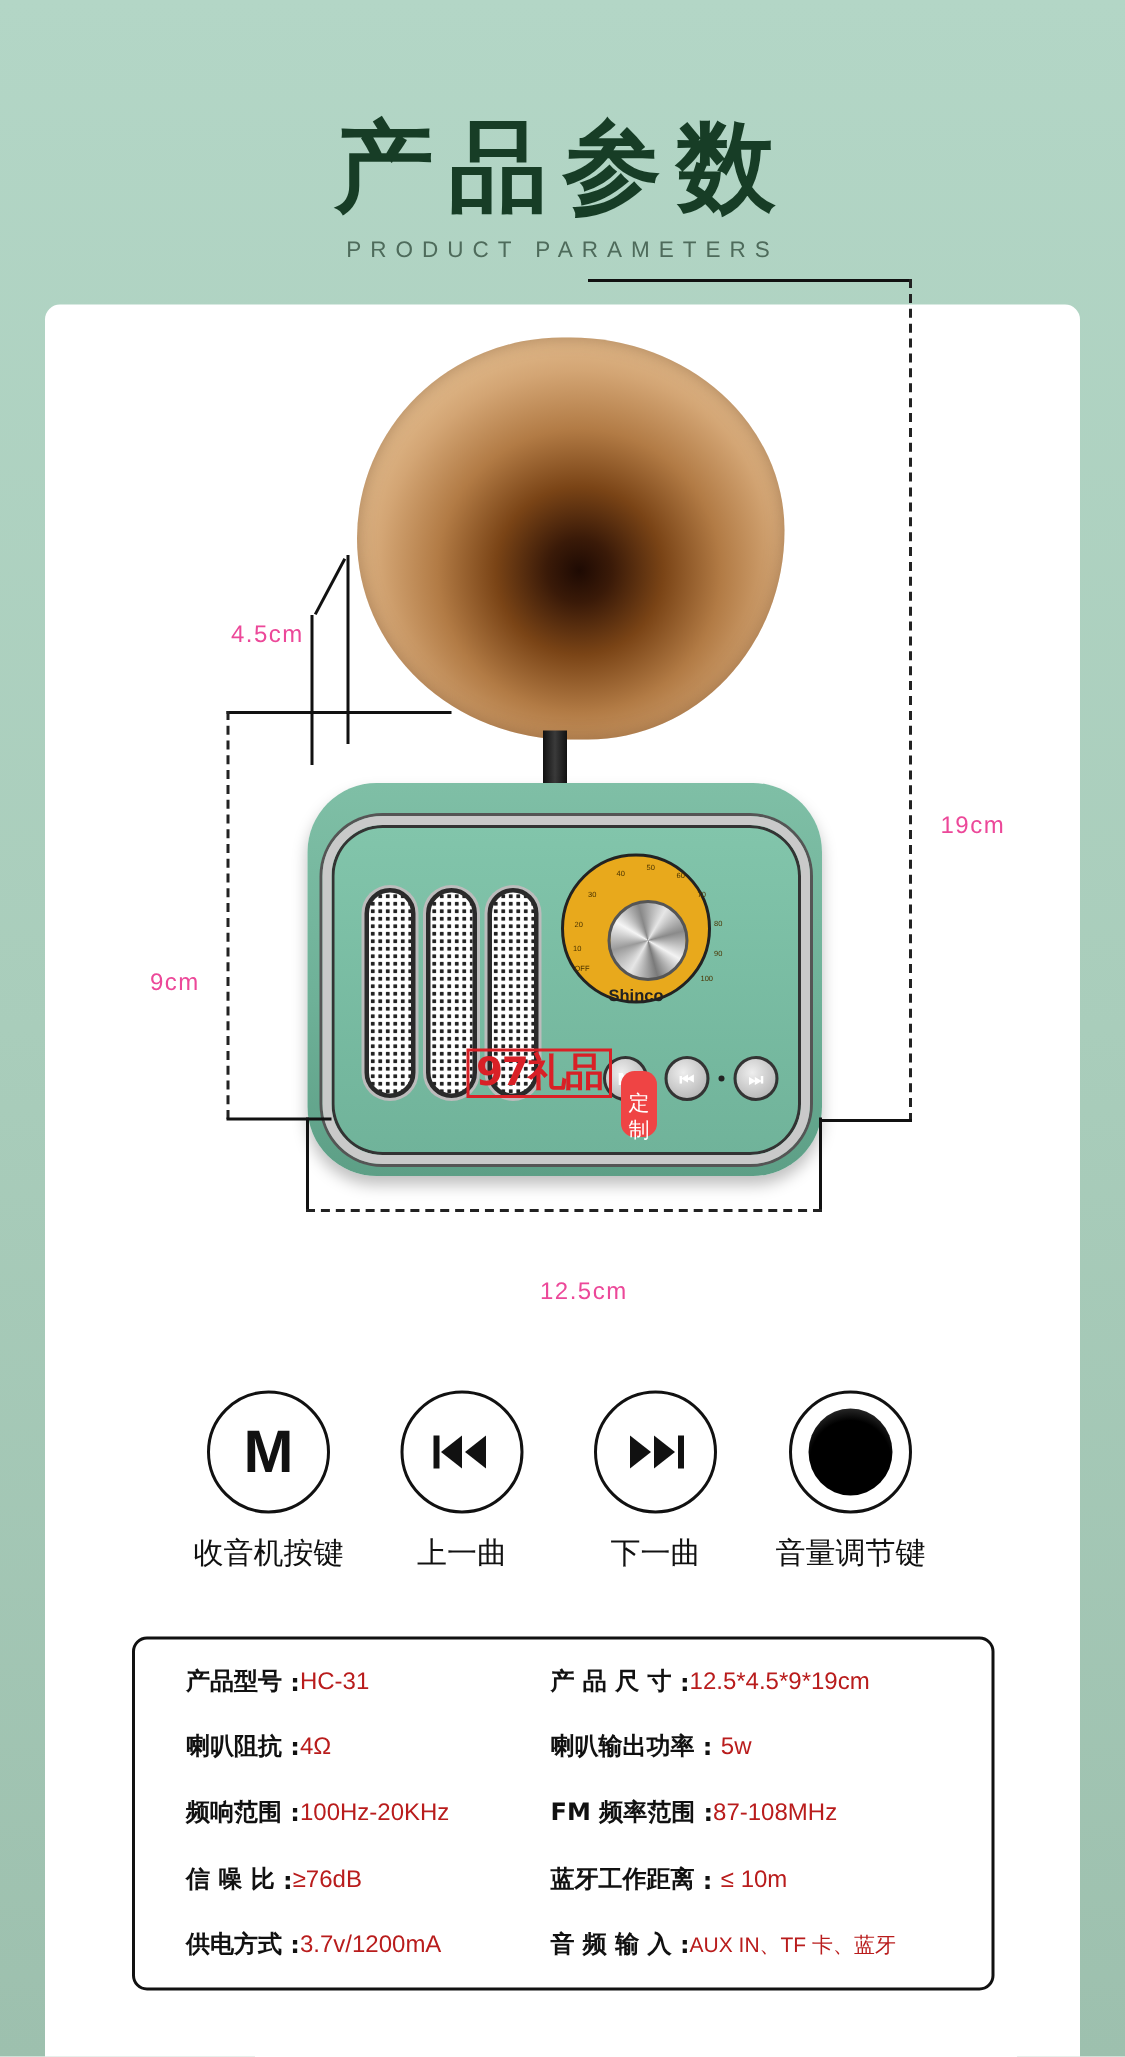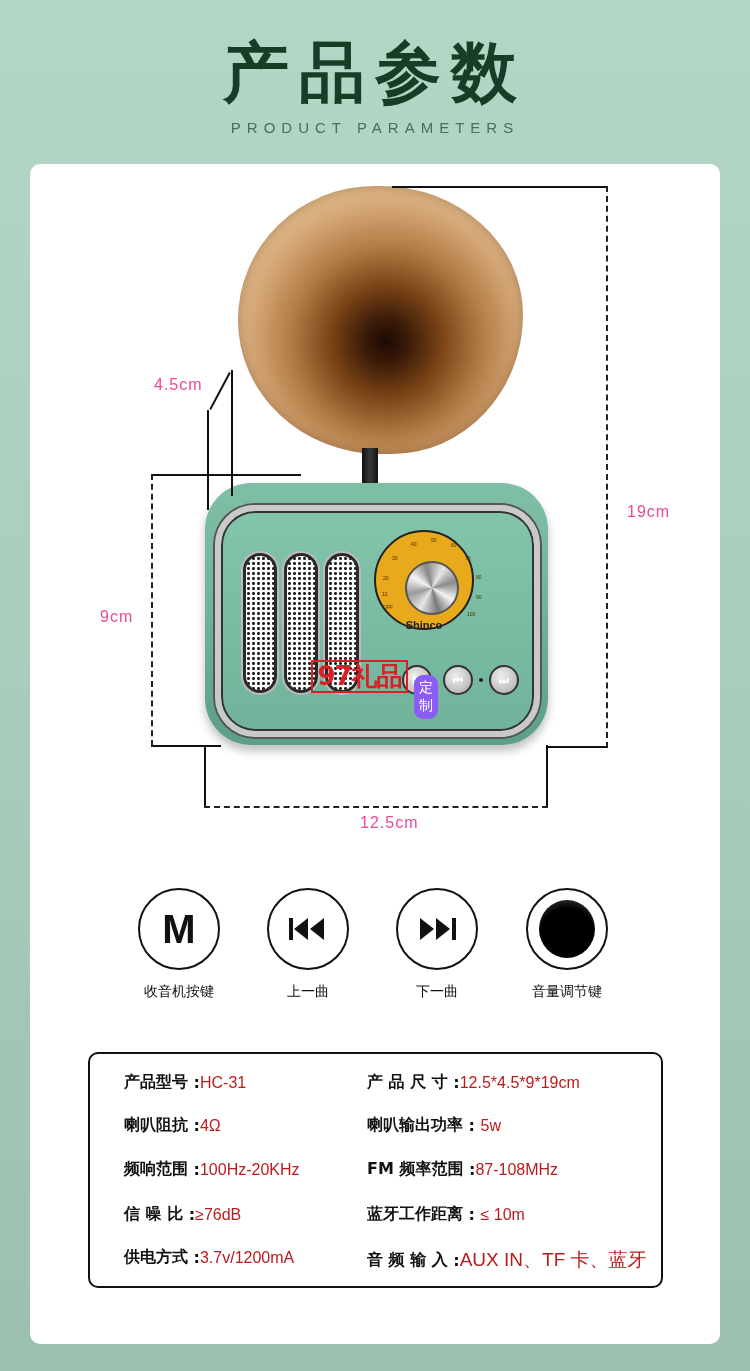--- a/index.html
+++ b/index.html
@@ -1,19 +1,19 @@
 <!DOCTYPE html>
 <html><head>
 <meta charset="utf-8">
 <style>
   html,body{margin:0;padding:0;}
   body{width:750px;height:1371px;position:relative;overflow:hidden;
        background:linear-gradient(180deg,#b3d6c6 0%,#a9cdbb 50%,#9dc0ae 100%);
        font-family:"DejaVu Sans","Liberation Sans",sans-serif;color:#111;}
-  .abs{position:absolute;}
+  .abs{position:absolute;margin-top:39px;}
   .title{left:0;width:750px;top:28px;text-align:center;font-size:66px;font-weight:bold;color:#173d26;letter-spacing:10px;line-height:90px;}
   .subtitle{left:0;width:750px;top:119px;text-align:center;font-size:15px;color:#4e6b5b;letter-spacing:6px;font-family:"Liberation Sans",sans-serif;}
   .card{left:30px;top:164px;width:690px;height:1180px;background:#fff;border-radius:10px;}
   .dim-text{font-family:"Liberation Sans",sans-serif;font-size:16px;color:#ec4899;letter-spacing:1px;}
   .ln{position:absolute;background:#111;}
   .dash-v{position:absolute;width:0;border-left:2px dashed #222;}
   .dash-h{position:absolute;height:0;border-top:2px dashed #222;}
   
   .horn{left:238px;top:186px;width:285px;height:268px;border-radius:48% 50% 46% 50%/50% 48% 52% 50%;
         background:radial-gradient(circle at 52% 58%,#1e0a03 0%,#3a1a08 10%,#7a4416 26%,#b27b45 44%,#d3a574 62%,#e6c193 78%,#c89762 92%,#a87a4a 100%);
@@ -31,24 +31,24 @@
           box-shadow:0 0 0 2px #bcbcbc;}
   .dial{left:374px;top:530px;width:100px;height:100px;border-radius:50%;background:#e8a91c;border:2px solid #222;box-sizing:border-box;}
   .knob{left:405px;top:561px;width:54px;height:54px;border-radius:50%;
         background:conic-gradient(from 30deg,#e6e6e6,#8a8a8a,#f3f3f3,#7a7a7a,#e6e6e6,#9a9a9a,#f5f5f5,#888,#e6e6e6);
         border:2px solid #555;box-sizing:border-box;}
   .dial-label{font-size:5px;color:#4a3300;font-family:"Liberation Sans",sans-serif;}
   .brand{left:374px;top:619px;width:100px;text-align:center;font-size:11px;font-weight:bold;color:#222;font-family:"Liberation Sans",sans-serif;}
   .rbtn{width:30px;height:30px;border-radius:50%;top:665px;background:radial-gradient(circle at 40% 35%,#eee,#a9a9a9);
         border:2px solid #333;box-sizing:border-box;color:#fff;font-size:11px;display:flex;align-items:center;justify-content:center;font-weight:bold;}
   .wm-box{left:311px;top:660px;width:97px;height:33px;border:2px solid #d92026;box-sizing:border-box;color:#d92026;font-size:26px;line-height:29px;text-align:center;font-weight:bold;letter-spacing:-1px;background:rgba(255,255,255,0);}
-  .wm-seal{left:414px;top:675px;width:24px;height:44px;background:#8b5cf6;border-radius:9px;color:#fff;font-size:14px;line-height:18px;text-align:center;padding-top:3px;box-sizing:border-box;}
+  .wm-seal{left:414px;top:675px;width:24px;height:44px;background:#ef4444;border-radius:9px;color:#fff;font-size:14px;line-height:18px;text-align:center;padding-top:13px;box-sizing:border-box;}
   
   .btn-circle{top:888px;width:82px;height:82px;border-radius:50%;border:2.5px solid #111;box-sizing:border-box;display:flex;align-items:center;justify-content:center;}
-  .btn-label{top:983px;width:140px;text-align:center;font-size:14px;color:#111;}
+  .btn-label{top:983px;width:140px;text-align:center;font-size:20px;color:#111;}
   
   .spec{left:88px;top:1052px;width:575px;height:236px;border:2.5px solid #111;border-radius:10px;box-sizing:border-box;}
   .spec-row{position:absolute;font-size:16px;color:#111;display:flex;align-items:center;white-space:nowrap;text-align:right;}
   .spec-key{font-weight:bold;font-size:16px;}
   .spec-val{font-family:Liberation Sans, sans-serif;font-size:16px;color:#b91c1c;}
 </style>
 </head>
 <body>
 
 <div class="abs title">产品参数</div>
@@ -184,15 +184,15 @@
       <span class="spec-val">87-108MHz</span>
   </div>
   <div class="spec-row" style="left:277px;top:150px">
     <span class="spec-key">蓝牙工作距离</span>
       <span class="spec-key">&nbsp;:&nbsp;</span>
       <span class="spec-val">≤ 10m</span>
   </div>
   <div class="spec-row" style="left:277px;top:193px">
     <span class="spec-key">音 频 输 入</span>
       <span class="spec-key">&nbsp;:</span>
-      <span class="spec-val" style="font-size:19px">AUX IN、TF 卡、蓝牙</span>
+      <span class="spec-val" style="font-size:14px">AUX IN、TF 卡、蓝牙</span>
   </div>
 </div>
 
 </body></html>

